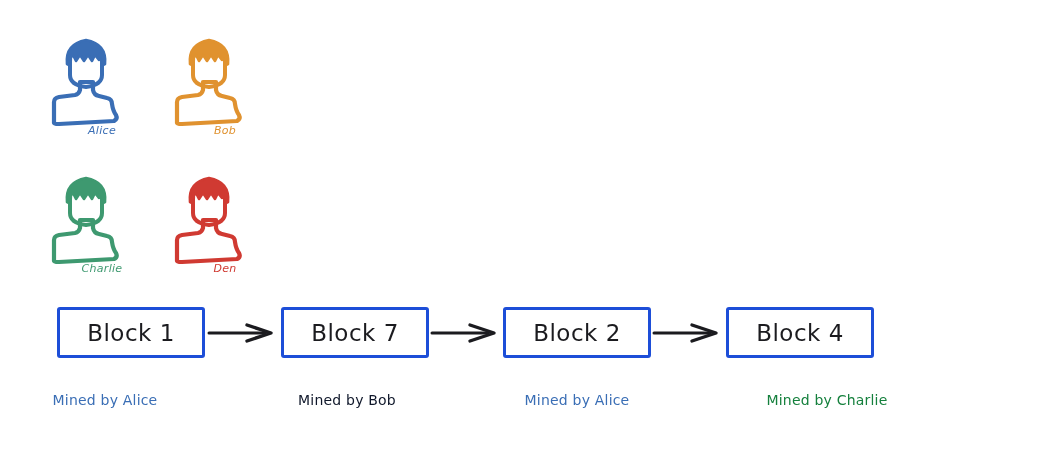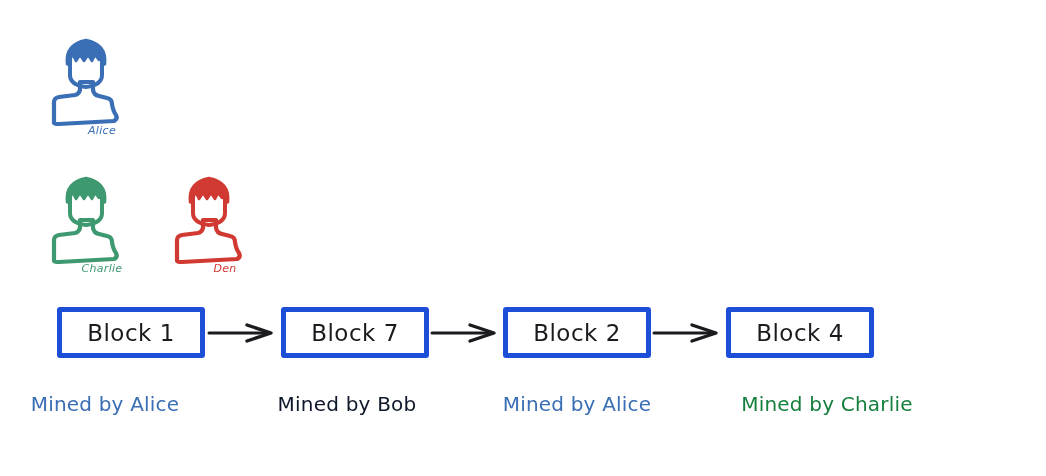--- a/index.html
+++ b/index.html
@@ -69,42 +69,42 @@
   }
   .block-node {
     position: absolute;
     top: 0;
   }
   .block-box {
     position: absolute;
     top: 7px;
     width: 148px;
     height: 51px;
-    border: 5px solid #1d4ed8;
+    border: 3px solid #1d4ed8;
     border-radius: 3px;
     background: #ffffff;
     box-sizing: border-box;
     display: flex;
     align-items: center;
     justify-content: center;
   }
   .block-label {
     font-family: "DejaVu Sans", sans-serif;
     font-size: 23px;
     color: #1b1b1f;
     letter-spacing: 0.5px;
     white-space: nowrap;
   }
   .block-caption {
     position: absolute;
     top: 92px;
     width: 200px;
     text-align: center;
     font-family: "DejaVu Sans", sans-serif;
-    font-size: 20px;
+    font-size: 14px;
     letter-spacing: 0.2px;
     white-space: nowrap;
   }
   .arrow-svg {
     position: absolute;
     top: 22px;
     width: 76px;
     height: 22px;
   }
 </style>
@@ -125,20 +125,33 @@
         <path d="M25 30 Q24 21 33 17 Q41 14 49 17 Q58 21 57 31
                  L57 43 Q57 53 41 55 Q25 53 25 43 Z" fill="none" stroke="#3A6EB5" stroke-width="4" stroke-linejoin="round"></path>
 
         <path d="M22 32 Q20 12 41 8 Q62 12 60 32 L58 33 Q59 24 55 22
                  L54 28 L50 23 L47 29 L43 23 L39 29 L35 23 L31 29
                  L28 23 Q24 25 24 33 Z" fill="#3A6EB5" stroke="#3A6EB5" stroke-width="2.6" stroke-linejoin="round"></path>
       </svg>
       <div class="avatar-name" style="color:#3A6EB5">Alice</div>
     </div>
 
+    <div class="avatar pos-1">
+      <svg class="avatar-figure" viewBox="0 0 82 95">
+        <path d="M9 91 L9 70 Q9 66 14 65 L30 63 Q34 62 35 58 L35 50
+                 L48 50 L48 58 Q49 63 54 64 L62 66 Q67 67 67 72
+                 Q68 79 71 83 Q73 87 69 89 L14 92 Q9 92 9 91 Z" fill="none" stroke="#E0922F" stroke-width="4.2" stroke-linejoin="round" stroke-linecap="round"></path>
+        <path d="M25 30 Q24 21 33 17 Q41 14 49 17 Q58 21 57 31
+                 L57 43 Q57 53 41 55 Q25 53 25 43 Z" fill="none" stroke="#E0922F" stroke-width="4" stroke-linejoin="round"></path>
+        <path d="M22 32 Q20 12 41 8 Q62 12 60 32 L58 33 Q59 24 55 22
+                 L54 28 L50 23 L47 29 L43 23 L39 29 L35 23 L31 29
+                 L28 23 Q24 25 24 33 Z" fill="#E0922F" stroke="#E0922F" stroke-width="2.6" stroke-linejoin="round"></path>
+      </svg>
+      <div class="avatar-name" style="color:#E0922F">Bob</div>
+    </div>
 
     <div class="avatar pos-3">
       <svg class="avatar-figure" viewBox="0 0 82 95">
         <path d="M9 91 L9 70 Q9 66 14 65 L30 63 Q34 62 35 58 L35 50
                  L48 50 L48 58 Q49 63 54 64 L62 66 Q67 67 67 72
                  Q68 79 71 83 Q73 87 69 89 L14 92 Q9 92 9 91 Z" fill="none" stroke="#D03A32" stroke-width="4.2" stroke-linejoin="round" stroke-linecap="round"></path>
         <path d="M25 30 Q24 21 33 17 Q41 14 49 17 Q58 21 57 31
                  L57 43 Q57 53 41 55 Q25 53 25 43 Z" fill="none" stroke="#D03A32" stroke-width="4" stroke-linejoin="round"></path>
         <path d="M22 32 Q20 12 41 8 Q62 12 60 32 L58 33 Q59 24 55 22
                  L54 28 L50 23 L47 29 L43 23 L39 29 L35 23 L31 29

